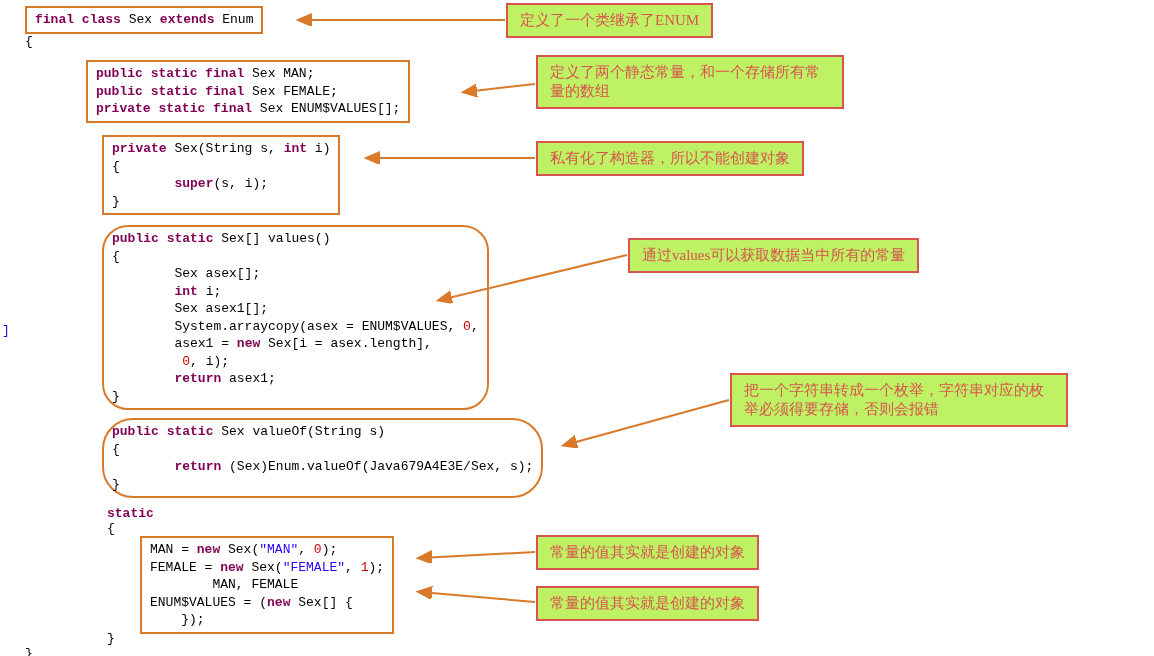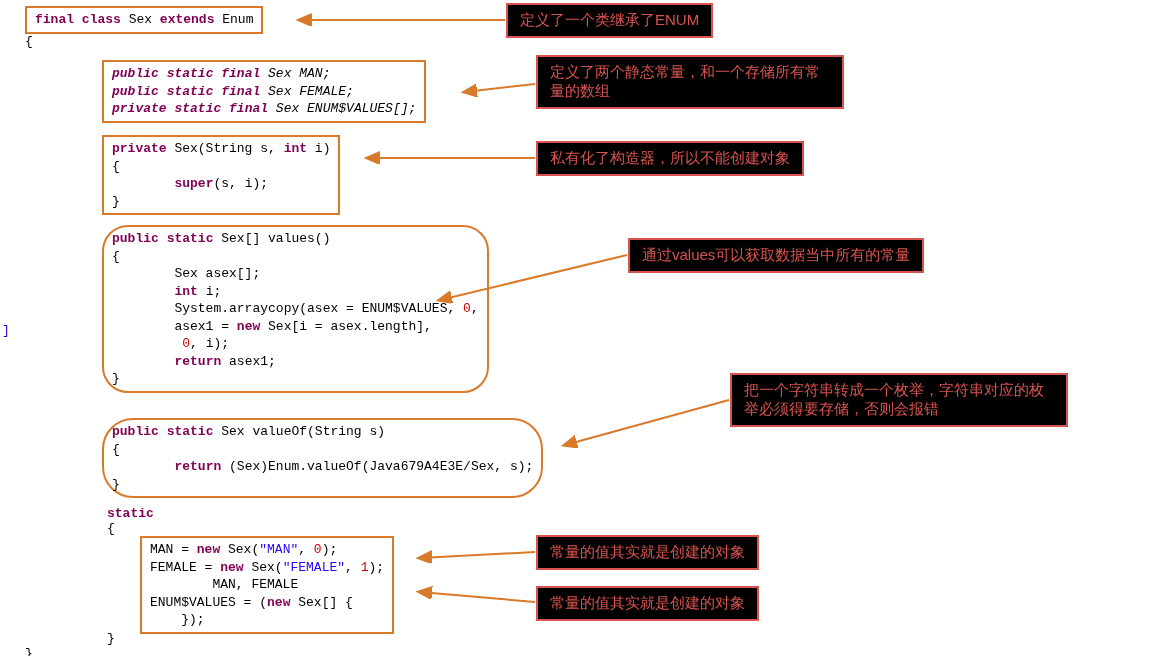--- a/index.html
+++ b/index.html
@@ -20,24 +20,24 @@
   .box {
     position: absolute;
     border: 2px solid #d97a2a;
     padding: 3px 8px 3px 8px;
   }
   .box .line { line-height: 1.35; }
   .comment-box {
     position: absolute;
     border: 2px solid #d9534f;
     color: #d9534f;
-    font-family: Liberation Sans, sans-serif;
+    font-family: Liberation Serif, serif;
     font-size: 15px;
     padding: 6px 12px;
-    background: #000000;
+    background: #bef264;
   }
   svg.arrow {
     position: absolute;
     overflow: visible;
     pointer-events: none;
   }
   .arrow line, .arrow polyline {
     stroke: #d97a2a;
     stroke-width: 2;
     fill: none;
@@ -49,38 +49,39 @@
   .sm-blue { color: #3a00c6;}
 </style>
 </head>
 <body>
 
 <div class="box" style="left:25px; top:6px;">
   <div class="line"><span class="kw-purple">final</span> <span class="kw-purple">class</span> Sex <span class="kw-purple">extends</span> Enum</div>
 </div>
 <div class="line" style="position:absolute; left:25px; top:33px;">{</div>
 
-<div class="box" style="left:102px; top:60px;font-style:italic;">
+<div class="box" style="left:86px; top:60px;">
   <div class="line"><span class="kw-purple">public</span> <span class="kw-purple">static</span> <span class="kw-purple">final</span> Sex MAN;</div>
   <div class="line"><span class="kw-purple">public</span> <span class="kw-purple">static</span> <span class="kw-purple">final</span> Sex FEMALE;</div>
   <div class="line"><span class="kw-purple">private</span> <span class="kw-purple">static</span> <span class="kw-purple">final</span> Sex ENUM$VALUES[];</div>
 </div>
 
 <div class="box" style="left:102px; top:135px;">
   <div class="line"><span class="kw-purple">private</span> Sex(String s, <span class="kw-purple">int</span> i)</div>
   <div class="line">{</div>
   <div class="line">        <span class="kw-purple">super</span>(s, i);</div>
   <div class="line">}</div>
 </div>
 
 <div class="box" style="left:102px; top:225px;border-radius:26px;">
   <div class="line"><span class="kw-purple">public</span> <span class="kw-purple">static</span> Sex[] values()</div>
   <div class="line">{</div>
   <div class="line">        Sex asex[];</div>
   <div class="line">        <span class="kw-purple">int</span> i;</div>
+  <div class="line">        Sex asex1[];</div>
   <div class="line"><span>        System.arraycopy(asex = ENUM$VALUES, </span><span class="kw-num">0</span><span>,</span></div>
   <div class="line">        asex1 = <span class="kw-purple">new</span> Sex[i = asex.length],</div>
   <div class="line"><span>         </span><span class="kw-num">0</span><span>, i);</span></div>
   <div class="line">        <span class="kw-purple">return</span> asex1;</div>
   <div class="line">}</div>
 </div>
 
 <div class="line sm-blue" style="position:absolute; left:2px; top:322px;">]</div>
 
 <div class="box" style="left:102px; top:418px;border-radius:31px;">

